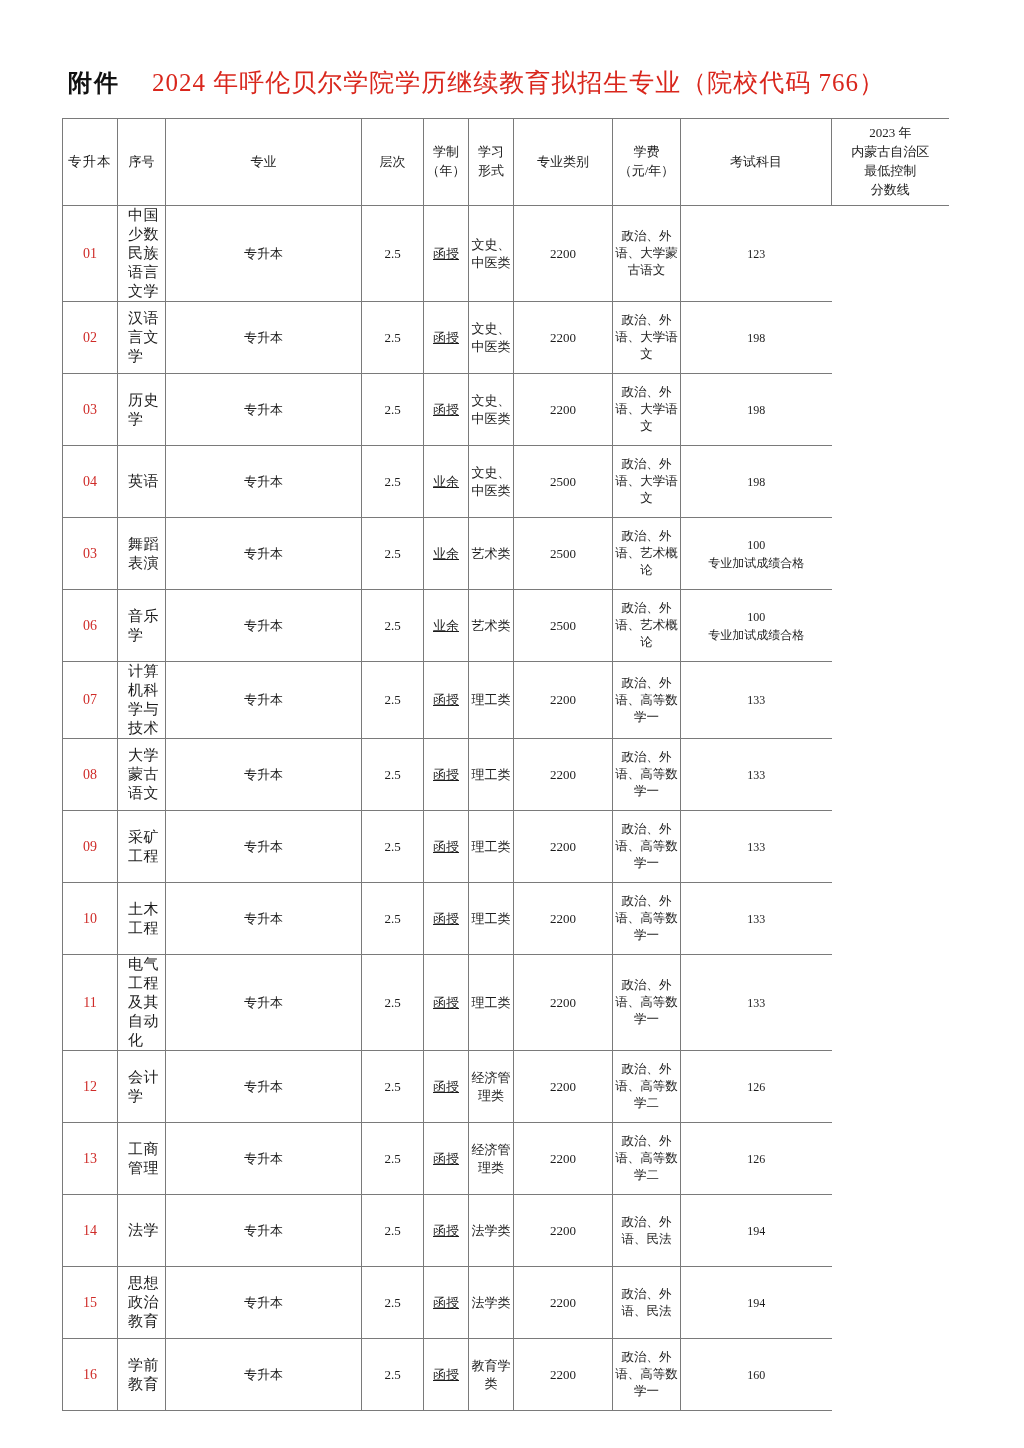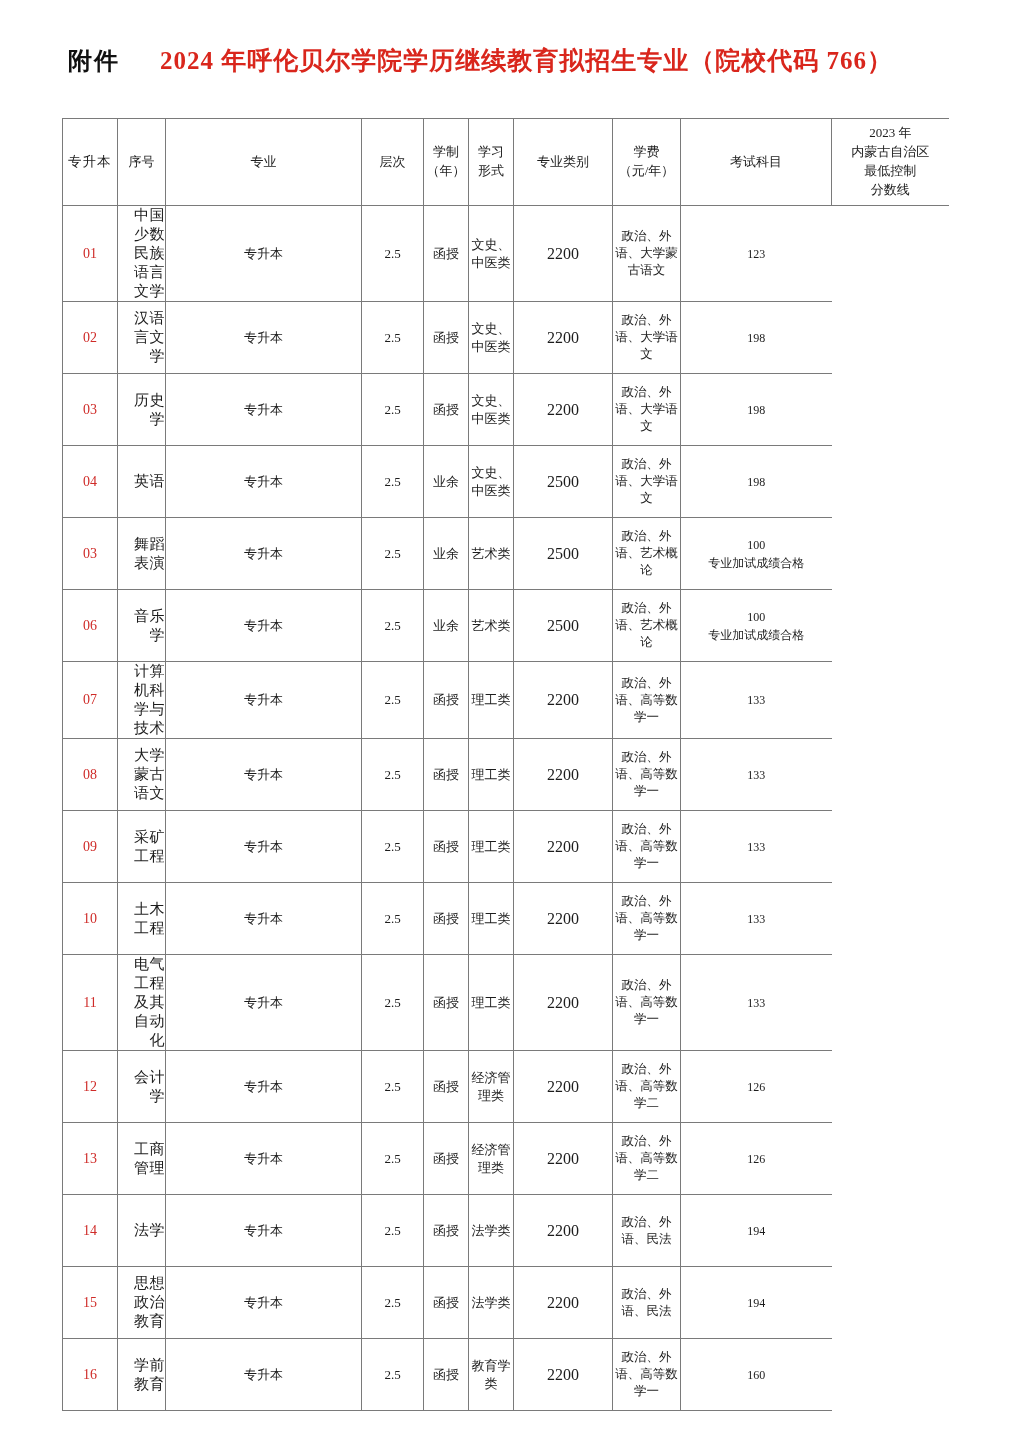--- a/index.html
+++ b/index.html
@@ -7,46 +7,46 @@
     --number-red:#cf2b28;
     --border:#7a7a7a;
     --text:#1c1c1c;
   }
   *{box-sizing:border-box;}
   html,body{margin:0;padding:0;}
   body{
     width:1024px;height:1448px;background:#ffffff;position:relative;
     font-family:"Liberation Serif","DejaVu Serif",serif;color:var(--text);
   }
-  .title-bar{position:absolute;top:44px;left:68px;width:900px;display:flex;align-items:baseline;}
+  .title-bar{position:absolute;top:66px;left:68px;width:900px;display:flex;align-items:baseline;}
   .attachment-label{font-size:24px;font-weight:bold;color:#111;letter-spacing:2px;}
-  .doc-title{font-size:25px;font-weight:bold;color:var(--title-red);margin-left:40px;letter-spacing:1px;white-space:nowrap;}
+  .doc-title{font-size:25px;font-weight:normal;color:var(--title-red);margin-left:32px;letter-spacing:1px;white-space:nowrap;}
 
   .table-wrap{position:absolute;left:62px;top:118px;width:886px;}
   
   .left-border-segment{position:absolute;left:0;top:0;width:1px;height:88px;background:var(--border);}
 
   table.enroll{border-collapse:collapse;table-layout:fixed;width:886px;}
   td,th{
     border:1px solid var(--border);
     padding:0;vertical-align:middle;text-align:center;
     font-weight:normal;overflow:hidden;
   }
   thead tr{height:87px;}
   tbody tr{height:72px;}
   th{font-size:13px;line-height:1.45;white-space:pre-line;text-align:center;}
   .level-cell{border-left:none;font-size:13.5px;letter-spacing:1px;}
   .col-last, .level-row-end{border-right:none;}
   .cell-no{color:var(--number-red);font-size:14px;}
-  .cell-major{text-align:right;padding-left:10px;font-size:15px;letter-spacing:0.5px;}
+  .cell-major{text-align:left;padding-left:10px;font-size:15px;letter-spacing:0.5px;}
   .cell-level{font-size:13px;}
   .cell-duration{font-size:13px;font-family:"Liberation Serif","DejaVu Serif",serif;}
-  .cell-form{font-size:13px;}
+  .cell-form{font-size:13px;text-decoration:underline;}
   .cell-category{font-size:13px;}
-  .cell-tuition{font-size:16px;}
+  .cell-tuition{font-size:13px;}
   .cell-subjects{font-size:12.5px;}
   .cell-score{font-size:12px;white-space:pre-line;line-height:1.5;}
 </style>
 </head>
 <body>
 
 <div class="title-bar">
   <span class="attachment-label">附件</span>
   <span class="doc-title">2024 年呼伦贝尔学院学历继续教育拟招生专业（院校代码 766）</span>
 </div>

